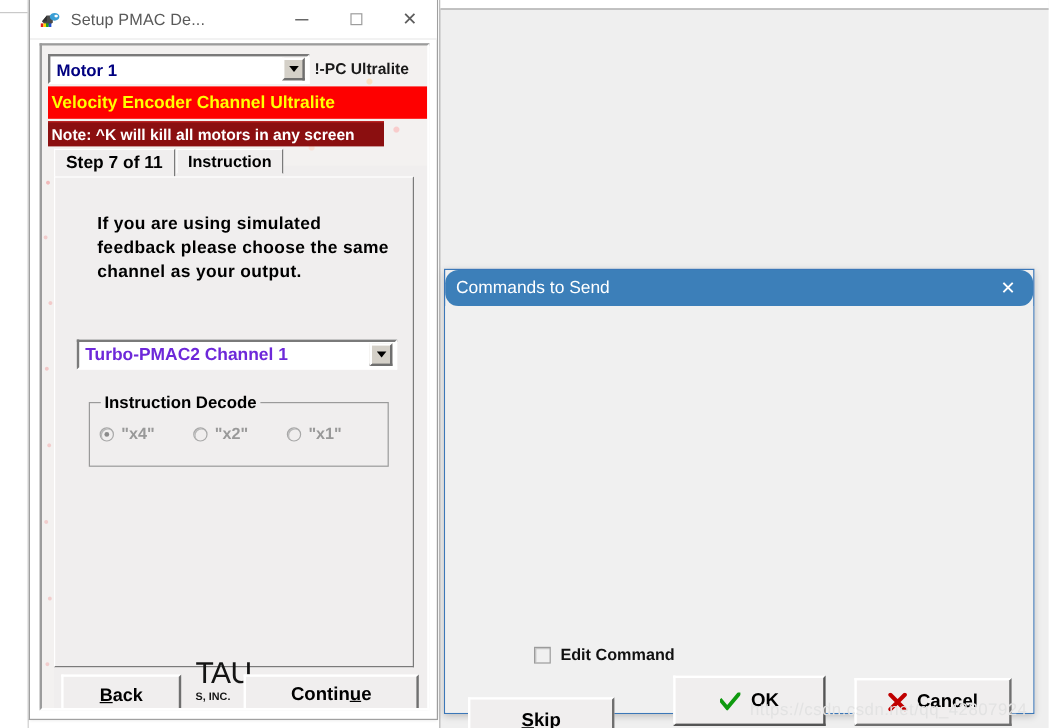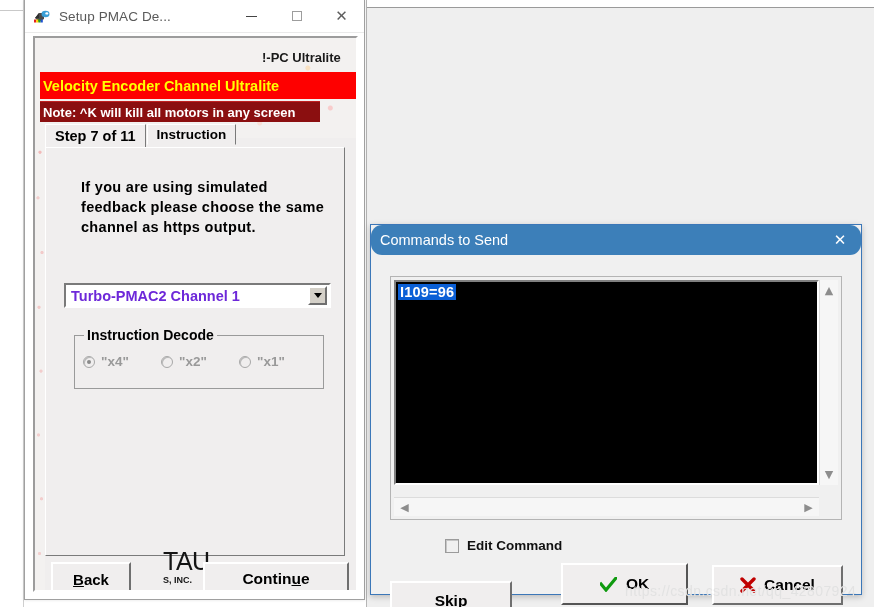--- a/index.html
+++ b/index.html
@@ -412,21 +412,21 @@
     align-items: center;
     justify-content: center;
     font-family: "Liberation Sans", sans-serif;
     font-weight: bold;
     color: #000;
     cursor: default;
   }
   .btn-back {
     position: absolute;
     left: 16px; top: 524px;
-    width: 80px; height: 34px;
+    width: 100px; height: 34px;
     font-size: 15px;
   }
   .btn-continue {
     position: absolute;
     left: 168px; top: 524px;
     width: 146px; height: 34px;
     font-size: 15.5px;
   }
   .underline-ch { text-decoration: underline; }
 
@@ -643,38 +643,44 @@
           <span class="glyph-close">✕</span>
         </div>
       </div>
     </div>
 
     <div class="pmac-client">
       <div class="logo-backdrop"></div>
       <div class="noise-col"></div>
 
       <div class="motor-row">
+        <div class="motor-combo">
+          <span class="combo-text">Motor 1</span>
+          <span class="combo-arrow-btn">
+            <span class="tri-down"></span>
+          </span>
+        </div>
         <div class="ultralite-label">!-PC Ultralite</div>
       </div>
 
       <div class="red-banner">
         <span>Velocity Encoder Channel Ultralite</span>
       </div>
 
       <div class="note-bar">
         <span>Note: ^K will kill all motors in any screen</span>
       </div>
 
       <div class="tabstrip">
         <div class="tab active">Step 7 of 11</div>
         <div class="tab inactive">Instruction</div>
       </div>
 
       <div class="step-panel">
-        <div class="step-text">If you are using simulated feedback please choose the same channel as https output.</div>
+        <div class="step-text">If you are using simulated feedback please choose the same channel as your output.</div>
 
         <div class="channel-combo">
           <span class="combo-text">Turbo-PMAC2 Channel 1</span>
           <span class="combo-arrow-btn">
             <span class="tri-down"></span>
           </span>
         </div>
 
         <div class="quad-group">
           <span class="quad-legend">Instruction Decode</span>
@@ -713,33 +719,20 @@
   <div id="cmd-dialog">
     <div class="cmd-titlebar">
       <span class="cmd-title-text">Commands to Send</span>
       <div class="cmd-close">
         <span>✕</span>
       </div>
     </div>
 
     <div class="cmd-body">
 
-      <div class="cmd-listbox-outer">
-        <div class="cmd-listbox">
-          <div><span class="cmd-line">I109=96</span></div>
-        </div>
-        <div class="vscroll">
-          <div class="arrow up">▲</div>
-          <div class="arrow down">▼</div>
-        </div>
-        <div class="hscroll">
-          <div class="arrow left">◀</div>
-          <div class="arrow right">▶</div>
-        </div>
-      </div>
 
       <label class="edit-cmd-row">
         <span class="chk-box"></span>
         <span class="edit-cmd-label">Edit Command</span>
       </label>
 
       <div class="dlg-btn btn-skip">
         <span><span class="underline-ch">S</span>kip</span>
       </div>
 

